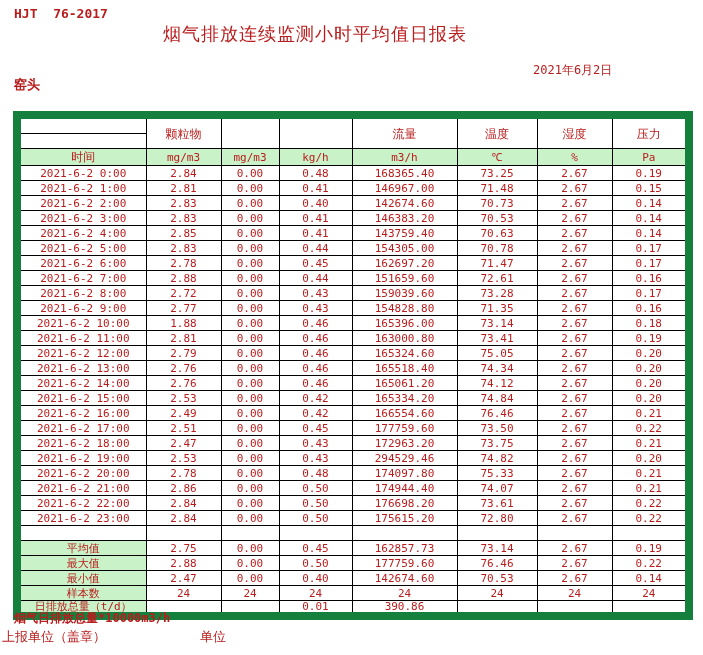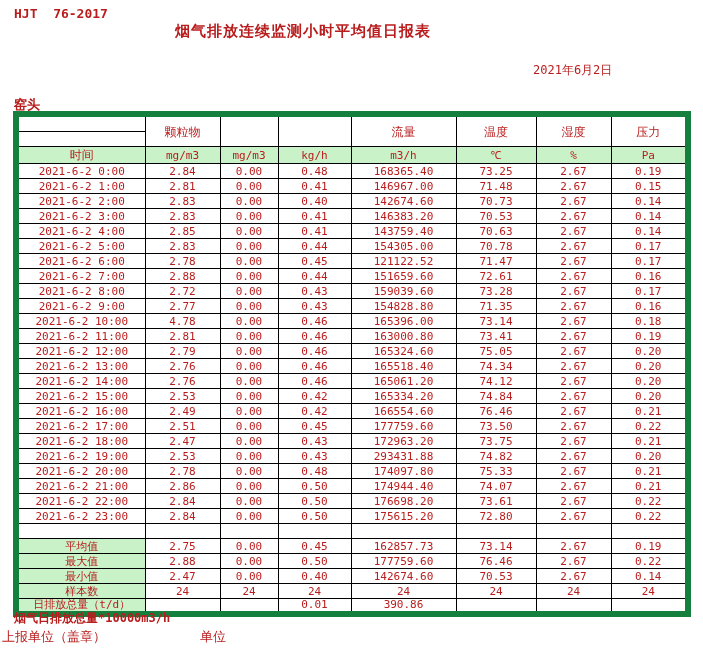--- a/index.html
+++ b/index.html
@@ -1,29 +1,29 @@
 <!DOCTYPE html>
 <html><head>
 <meta charset="utf-8">
 <style>
   html,body { margin:0; padding:0; background:#fff; }
   .page {
     position:relative; width:703px; height:655px; background:#ffffff;
     font-family:"DejaVu Sans Mono", monospace; color:#b91c1c;
   }
   .doc-code { position:absolute; left:14px; top:6px; font-size:13px; font-weight:bold; white-space:pre; }
-  .title { position:absolute; left:0; top:22px; width:606px; text-align:center; font-size:15px; font-weight:bold; letter-spacing:1px; }
+  .title { position:absolute; left:0; top:22px; width:606px; text-align:center; font-size:18px; font-weight:normal; letter-spacing:1px;padding-left:12px; }
   .company { position:absolute; left:14px; top:59px; font-size:13px; font-weight:bold; }
   .report-date { position:absolute; left:533px; top:62px; font-size:12px;text-align:right; }
-  .station { position:absolute; left:14px; top:76px; font-size:13px; font-weight:bold;margin-top:20px; }
+  .station { position:absolute; left:14px; top:76px; font-size:13px; font-weight:bold; }
 
   table.report {
     position:absolute; left:13px; top:111px; width:672px;
     border-collapse:collapse; table-layout:fixed;
-    border:6px solid #15803d;
+    border:8px solid #15803d;
   }
   table.report td {
     border:1px solid #000; padding:0; margin:0;
     font-size:11px; text-align:center; vertical-align:middle;
     overflow:hidden; white-space:nowrap; line-height:1;
   }
   thead tr.grp td { height:14px; font-size:12px; background:#fff; }
   tr.units td { height:16px; }
   .green { background:#c9f2c9; }
   tbody tr { height:15px; }
@@ -138,21 +138,21 @@
           <td>154305.00</td>
           <td>70.78</td>
           <td>2.67</td>
           <td>0.17</td>
         </tr>
         <tr>
           <td>2021-6-2 6:00</td>
           <td>2.78</td>
           <td>0.00</td>
           <td>0.45</td>
-          <td>121122.52</td>
+          <td>162697.20</td>
           <td>71.47</td>
           <td>2.67</td>
           <td>0.17</td>
         </tr>
         <tr>
           <td>2021-6-2 7:00</td>
           <td>2.88</td>
           <td>0.00</td>
           <td>0.44</td>
           <td>151659.60</td>
@@ -175,21 +175,21 @@
           <td>2.77</td>
           <td>0.00</td>
           <td>0.43</td>
           <td>154828.80</td>
           <td>71.35</td>
           <td>2.67</td>
           <td>0.16</td>
         </tr>
         <tr>
           <td>2021-6-2 10:00</td>
-          <td>4.78</td>
+          <td>1.88</td>
           <td>0.00</td>
           <td>0.46</td>
           <td>165396.00</td>
           <td>73.14</td>
           <td>2.67</td>
           <td>0.18</td>
         </tr>
         <tr>
           <td>2021-6-2 11:00</td>
           <td>2.81</td>
@@ -268,21 +268,21 @@
           <td>172963.20</td>
           <td>73.75</td>
           <td>2.67</td>
           <td>0.21</td>
         </tr>
         <tr>
           <td>2021-6-2 19:00</td>
           <td>2.53</td>
           <td>0.00</td>
           <td>0.43</td>
-          <td>293431.88</td>
+          <td>294529.46</td>
           <td>74.82</td>
           <td>2.67</td>
           <td>0.20</td>
         </tr>
         <tr>
           <td>2021-6-2 20:00</td>
           <td>2.78</td>
           <td>0.00</td>
           <td>0.48</td>
           <td>174097.80</td>

